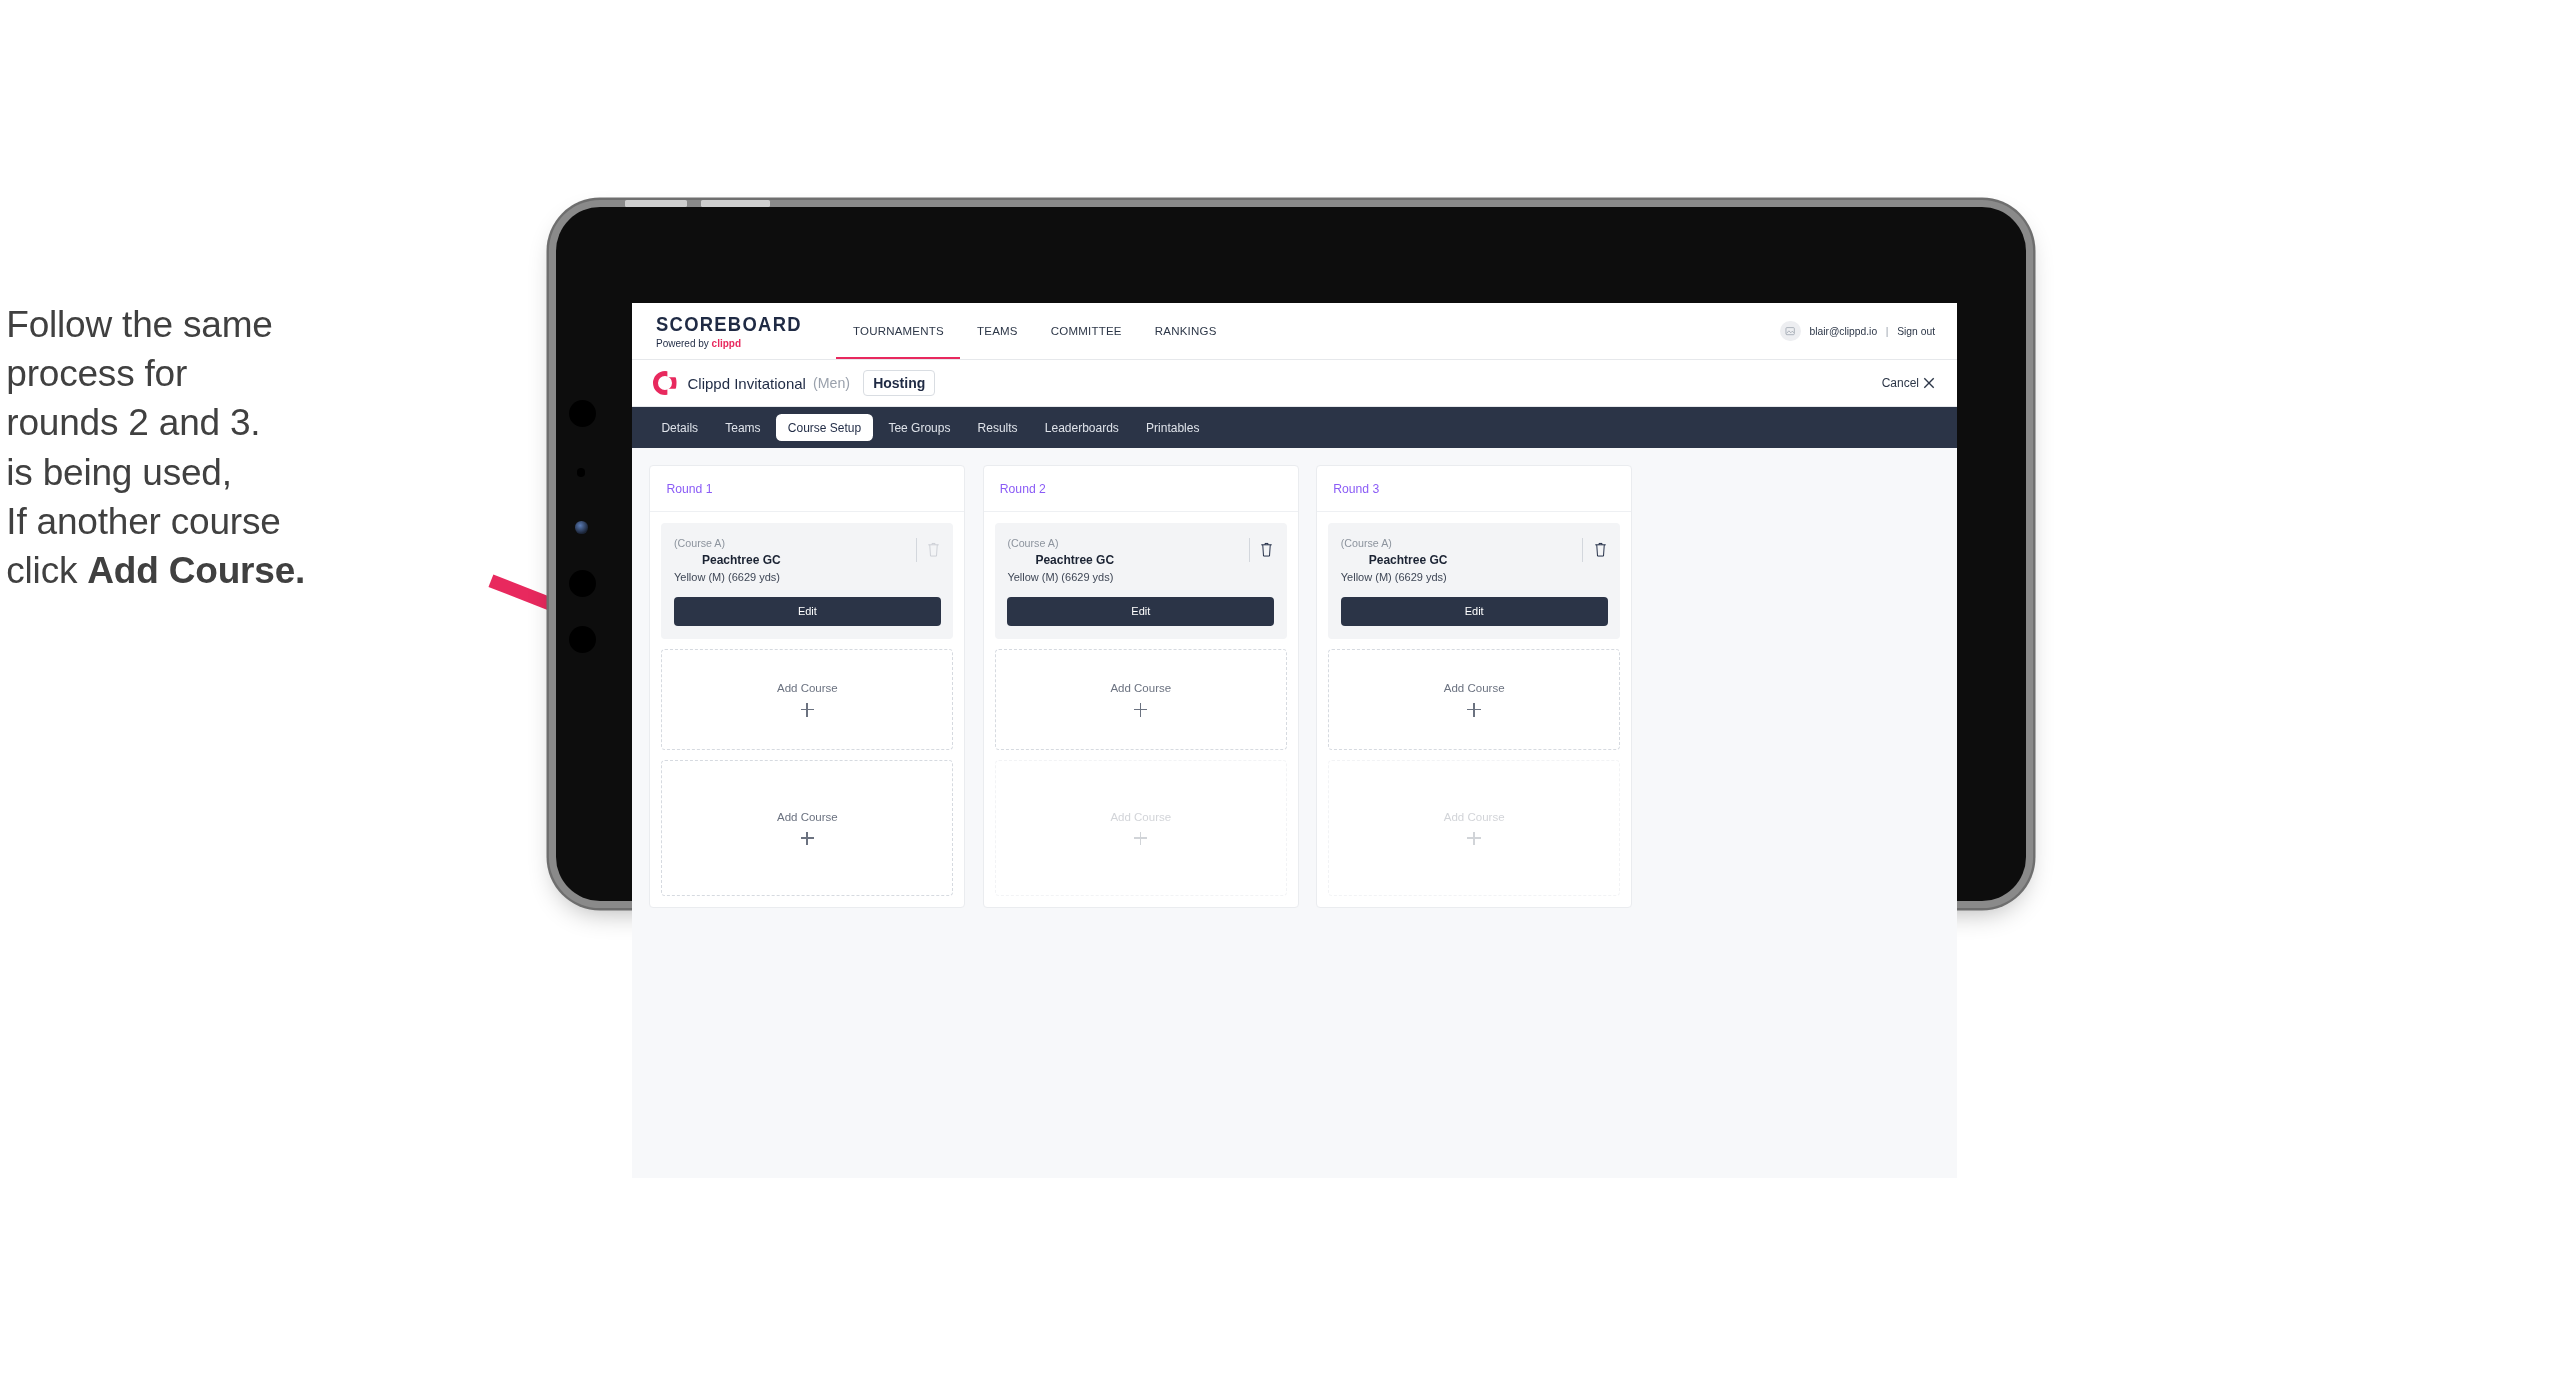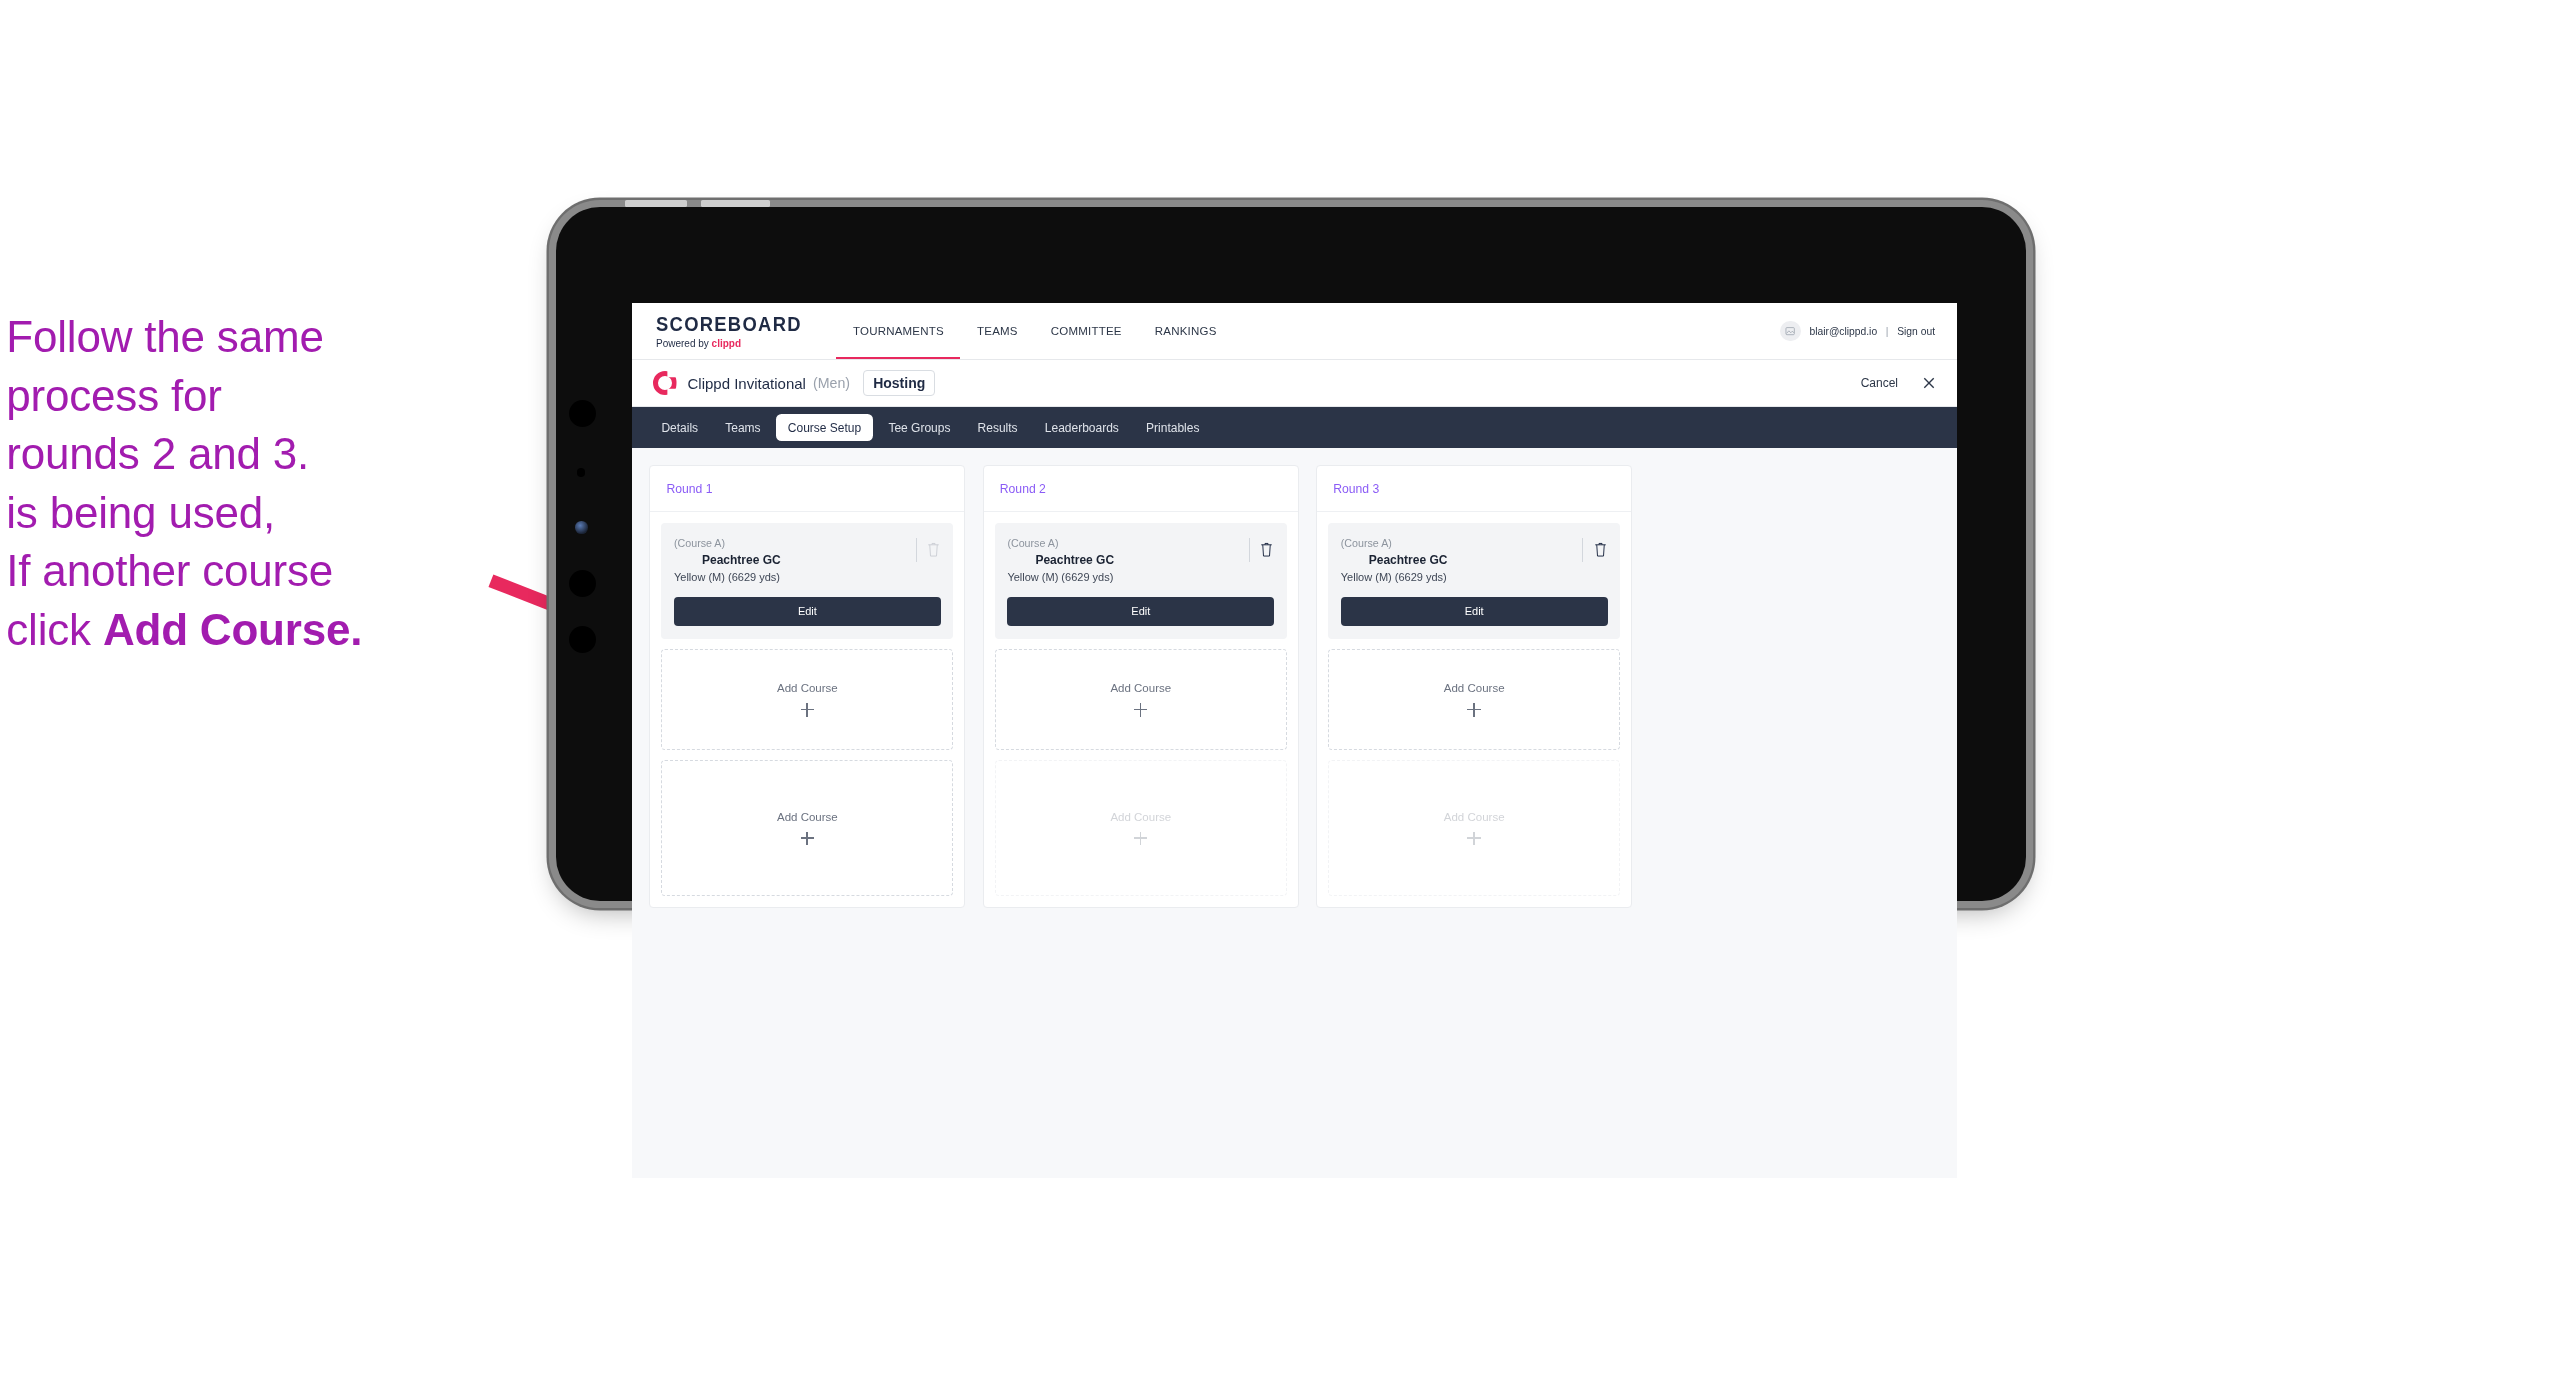--- a/index.html
+++ b/index.html
@@ -9,25 +9,25 @@
     background: #ffffff;
     font-family: "Liberation Sans", sans-serif;
     overflow: hidden;
   }
   .stage { position: relative; width: 2576px; height: 1386px; background:#fff; }
 
   
   .instruction {
     position: absolute;
     left: 6.3px;
-    top: 308px;
+    top: 300px;
     width: 521px;
-    font-size: 44px;
+    font-size: 37px;
     line-height: 1.33;
-    color: #a21caf;
+    color: #404040;
     letter-spacing: -0.2px;
   }
   .instruction .strong { font-weight: 700; }
 
   
   .arrow-svg {
     position: absolute;
     left: 442px; top: 537px;
     width: 363px; height: 182px;
     pointer-events: none;
@@ -166,21 +166,21 @@
     font-size: 14px;
     font-weight: 700;
     color: #1f2a44;
     border: 0.8px solid #d9dde2;
     border-radius: 4px;
     padding: 4px 8.7px;
     background: #fff;
   }
   .cancel-wrap {
     margin-left: auto;
-    display: flex; align-items: center; gap: 25px;
+    display: flex; align-items: center; gap: 4px;
     font-size: 12px; color: #2d3748; cursor: pointer;
   }
 
   
   .tabstrip {
     height: 41px;
     background: #2b3447;
     display: flex; align-items: center;
     padding: 0 17.4px;
     gap: 3.2px;

